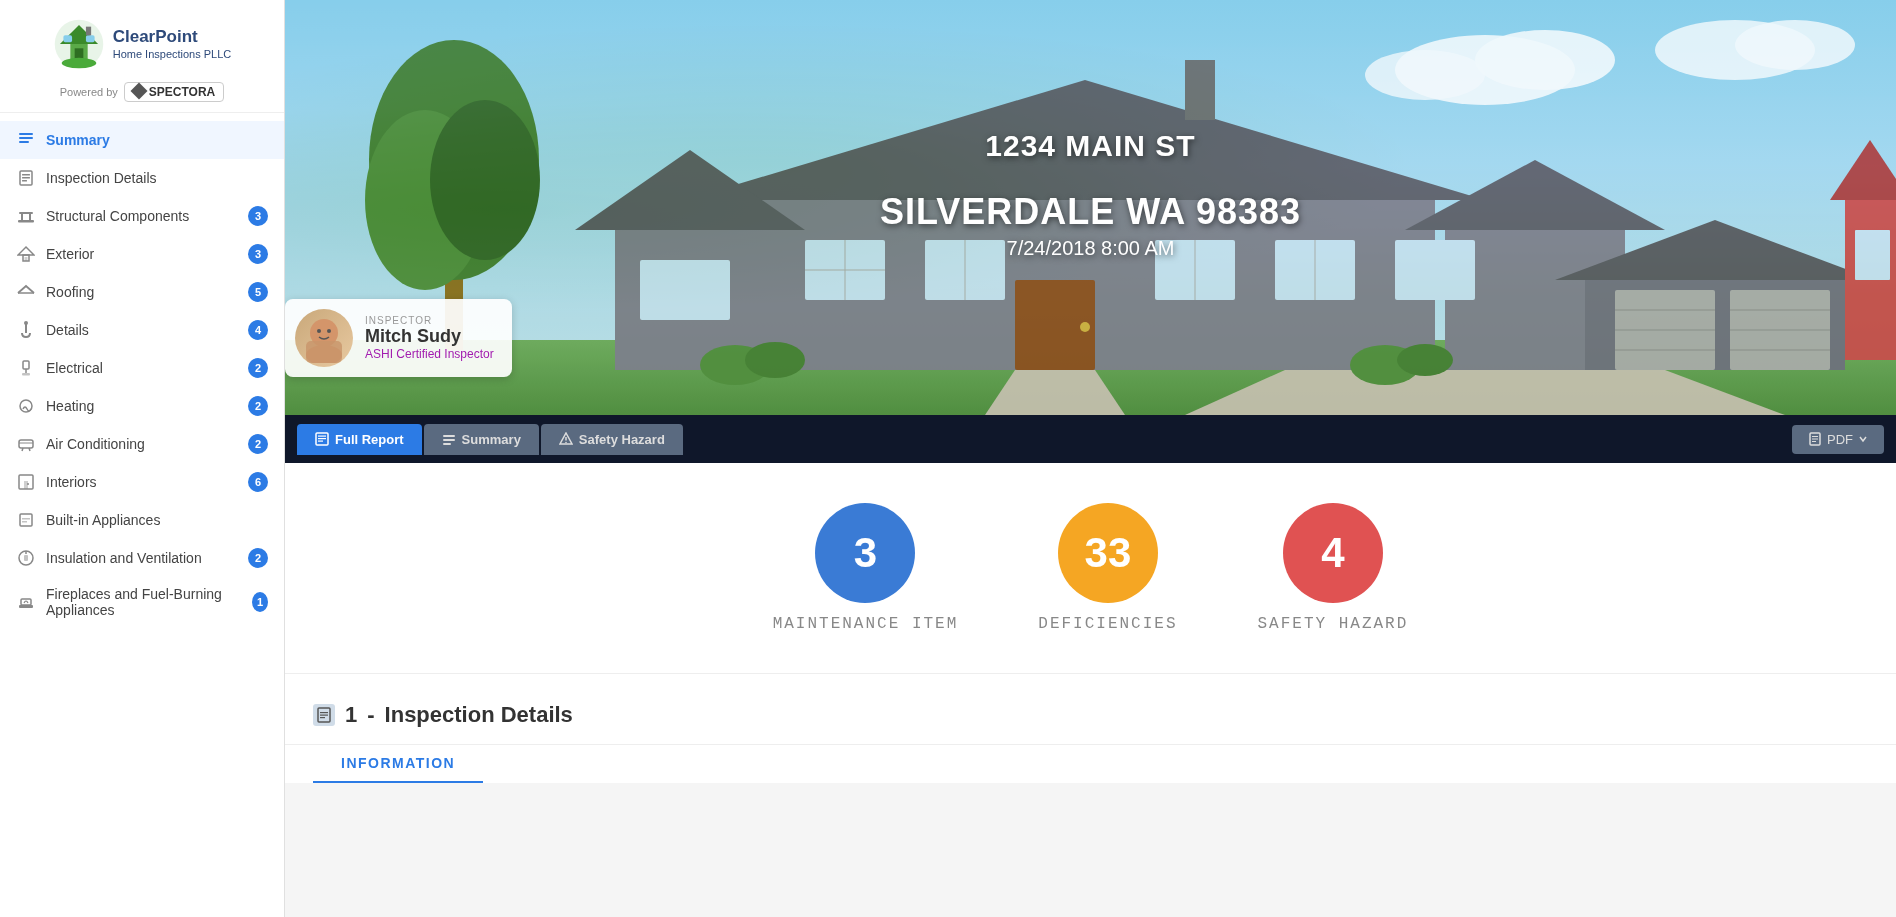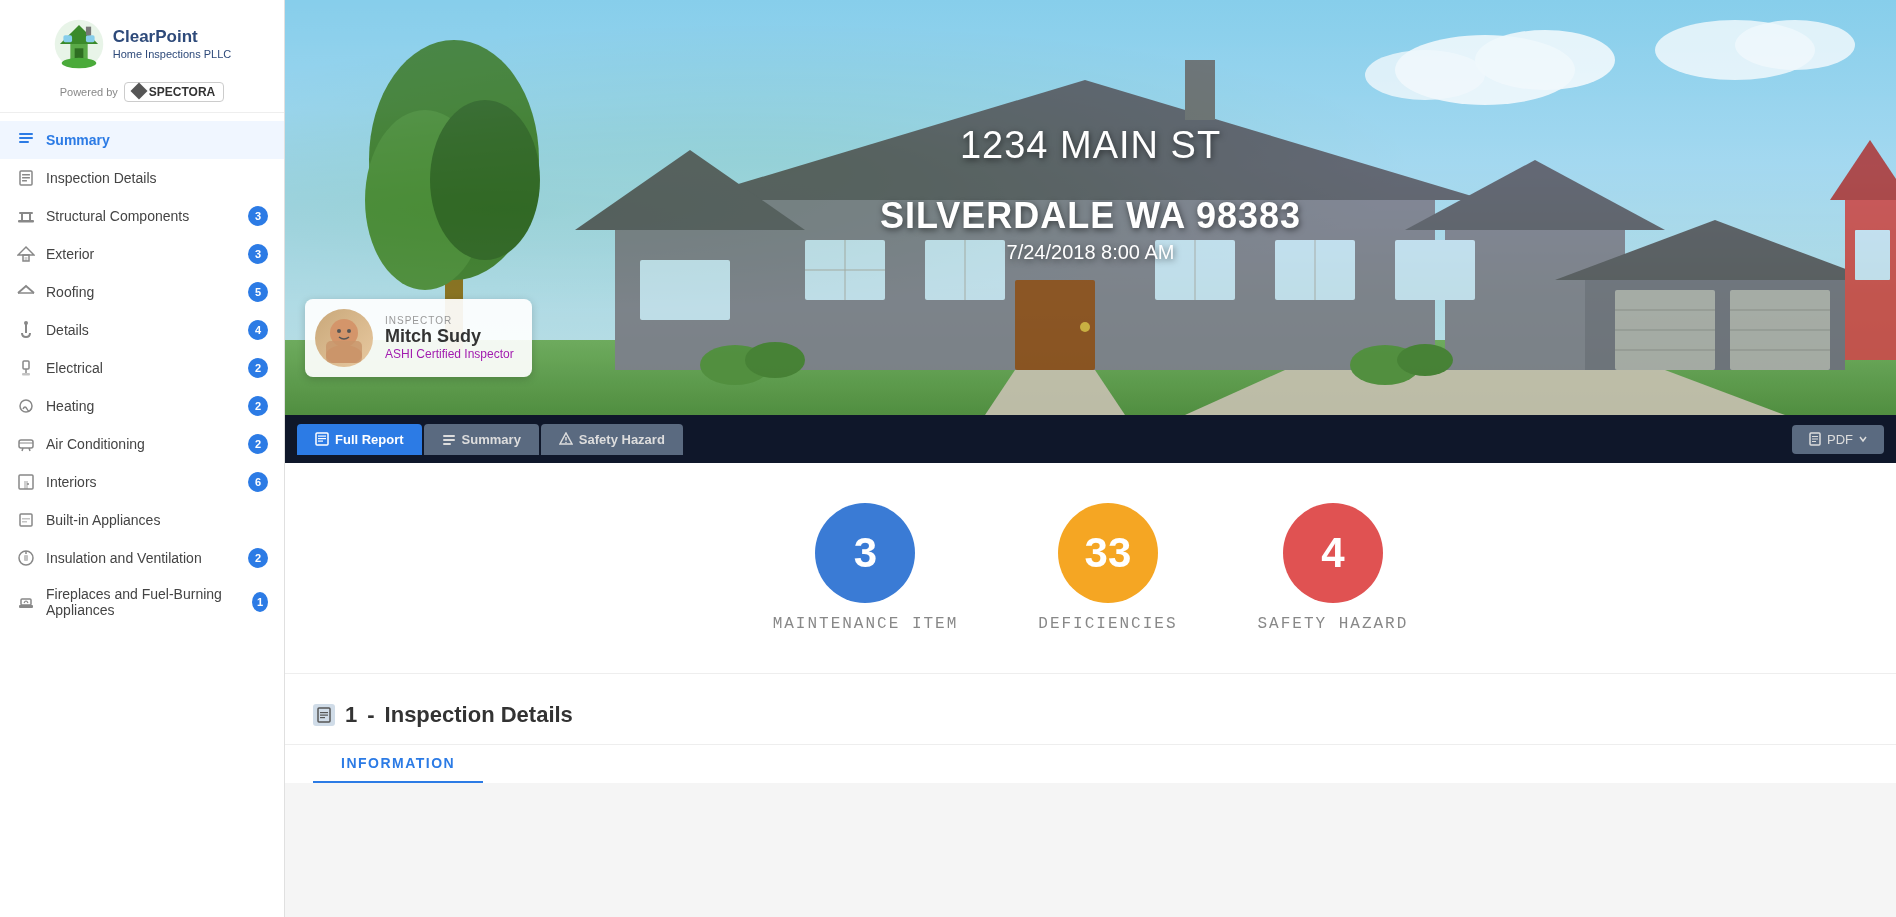--- a/index.html
+++ b/index.html
@@ -114,28 +114,28 @@
     }
     .hero-address {
       position: absolute;
       top: 50%;
       left: 50%;
       transform: translate(-50%, -60%);
       text-align: center;
       color: #fff;
       text-shadow: 1px 2px 6px rgba(0,0,0,0.55);
     }
-    .hero-address .street { font-size: 38px; font-weight: 400; letter-spacing: 1px; }
+    .hero-address .street { font-size: 30px; font-weight: 700; letter-spacing: 1px; }
     .hero-address .city { font-size: 36px; font-weight: 700; letter-spacing: 1px; margin-top: 28px; }
     .hero-address .date { font-size: 20px; font-weight: 400; margin-top: 4px; }
 
     .inspector-card {
       position: absolute;
       bottom: 38px;
-      left: 20px;
+      left: 0;
       background: rgba(255,255,255,0.92);
       border-radius: 8px;
       padding: 10px 18px 10px 10px;
       display: flex;
       align-items: center;
       gap: 12px;
       box-shadow: 0 2px 8px rgba(0,0,0,0.18);
     }
     .inspector-avatar {
       width: 58px; height: 58px;

